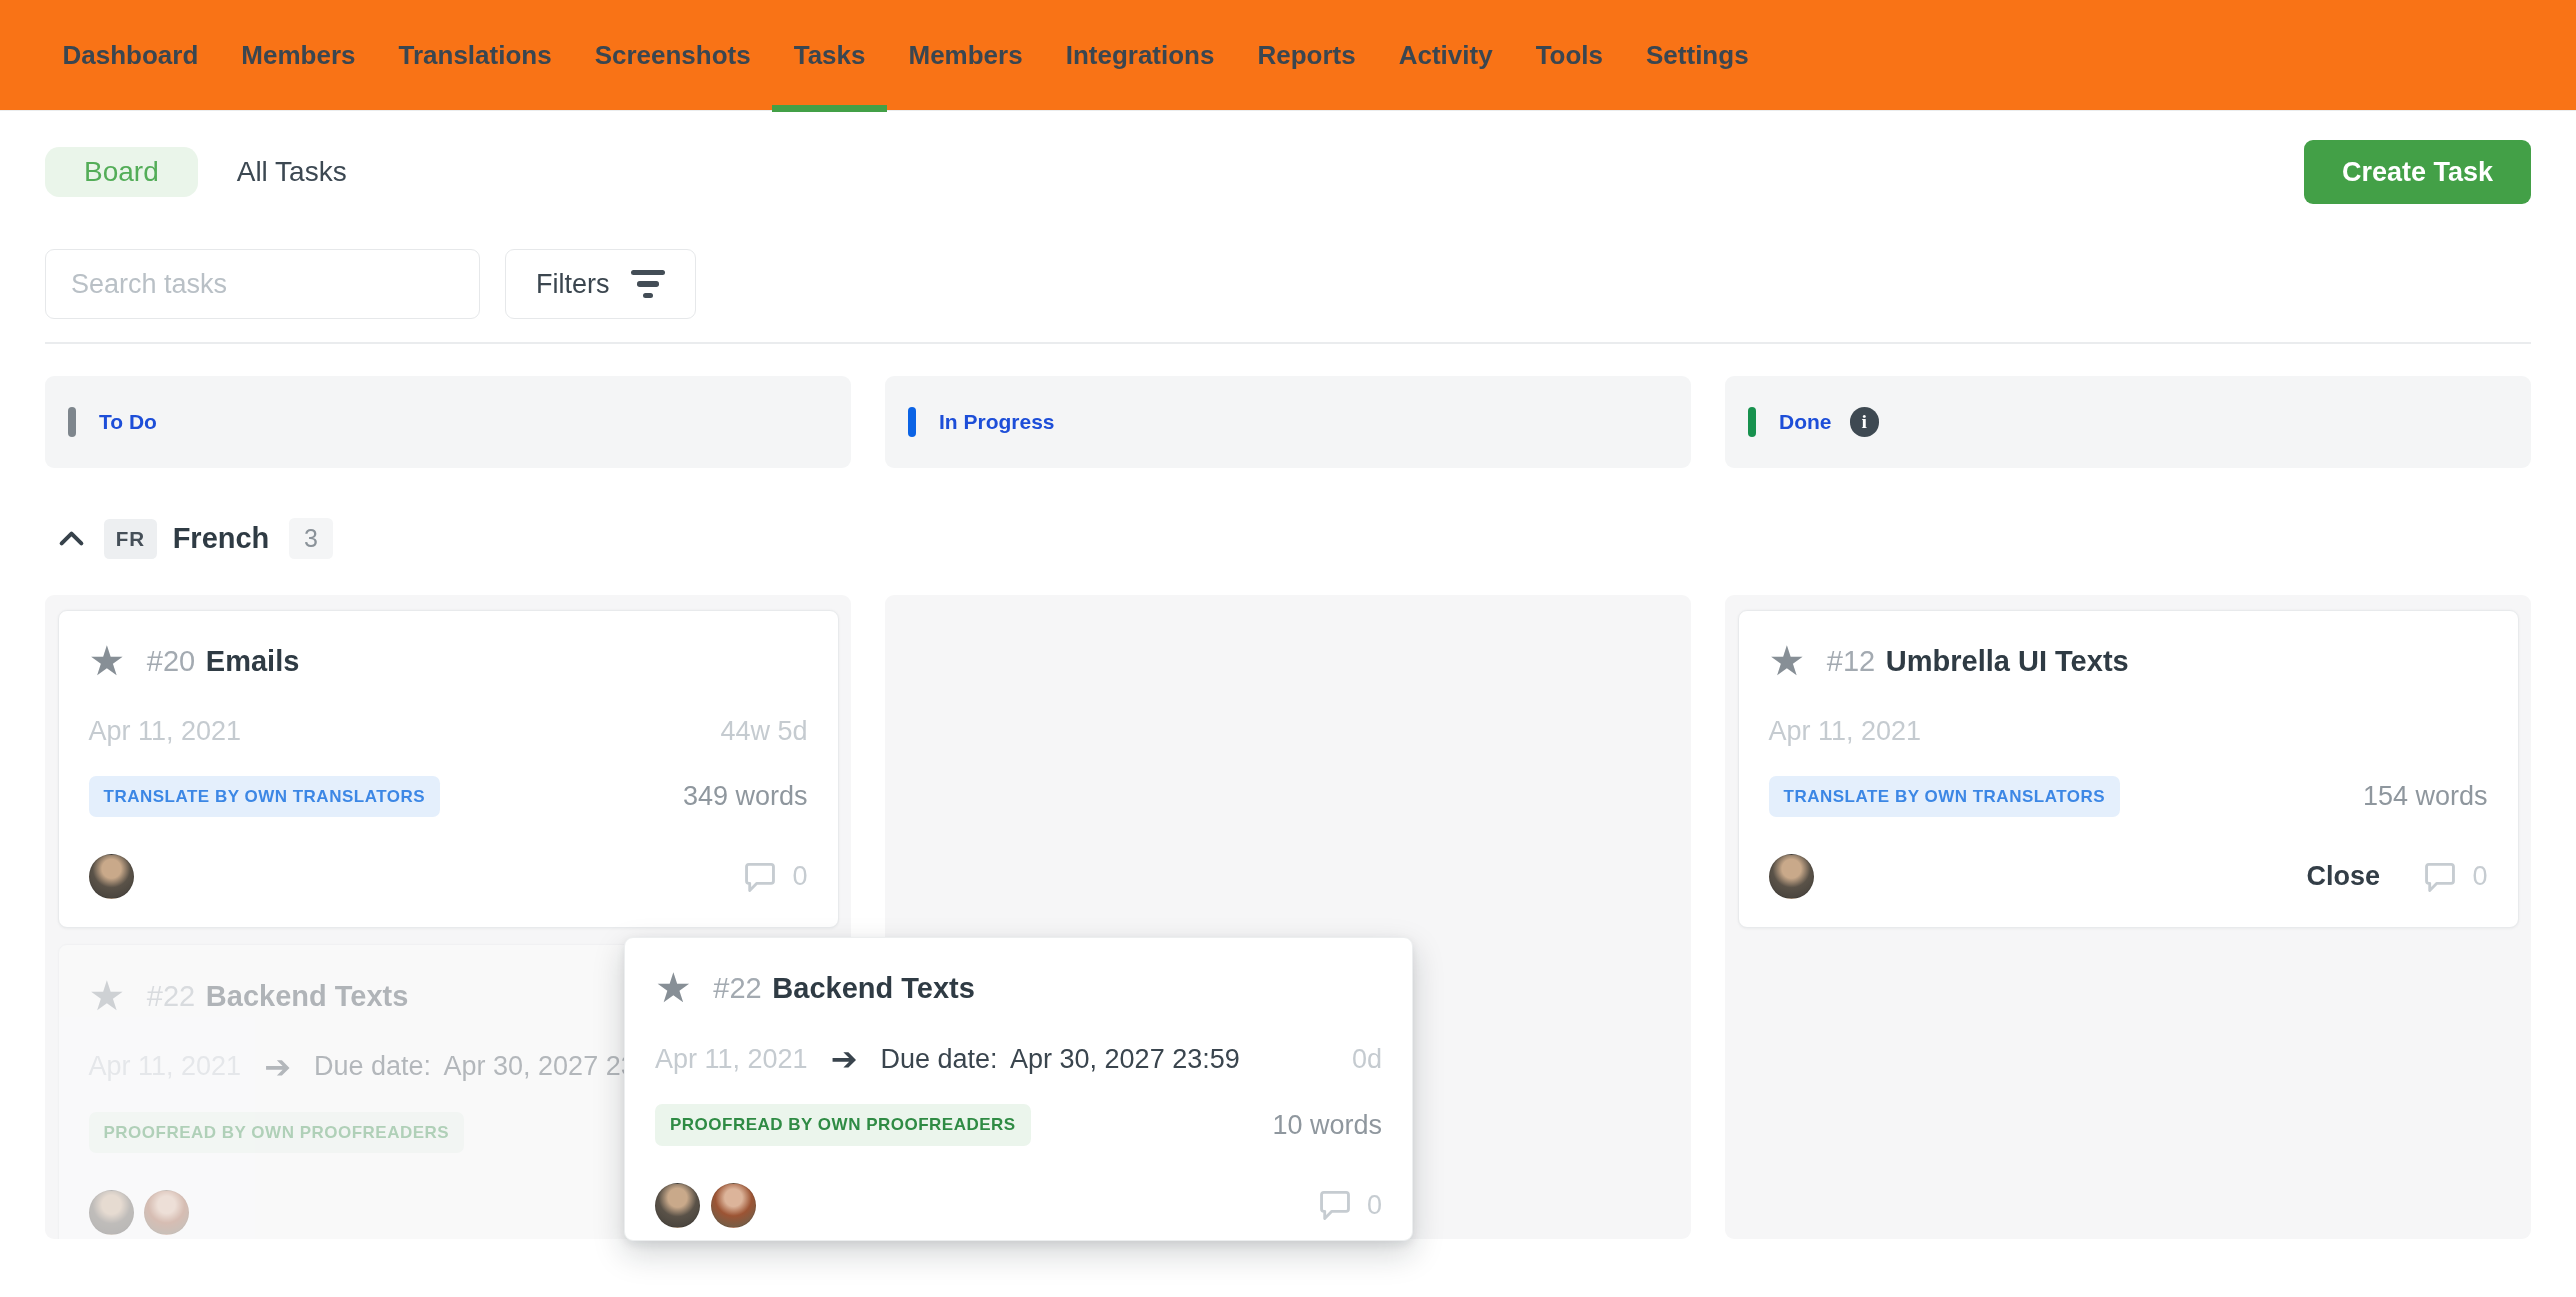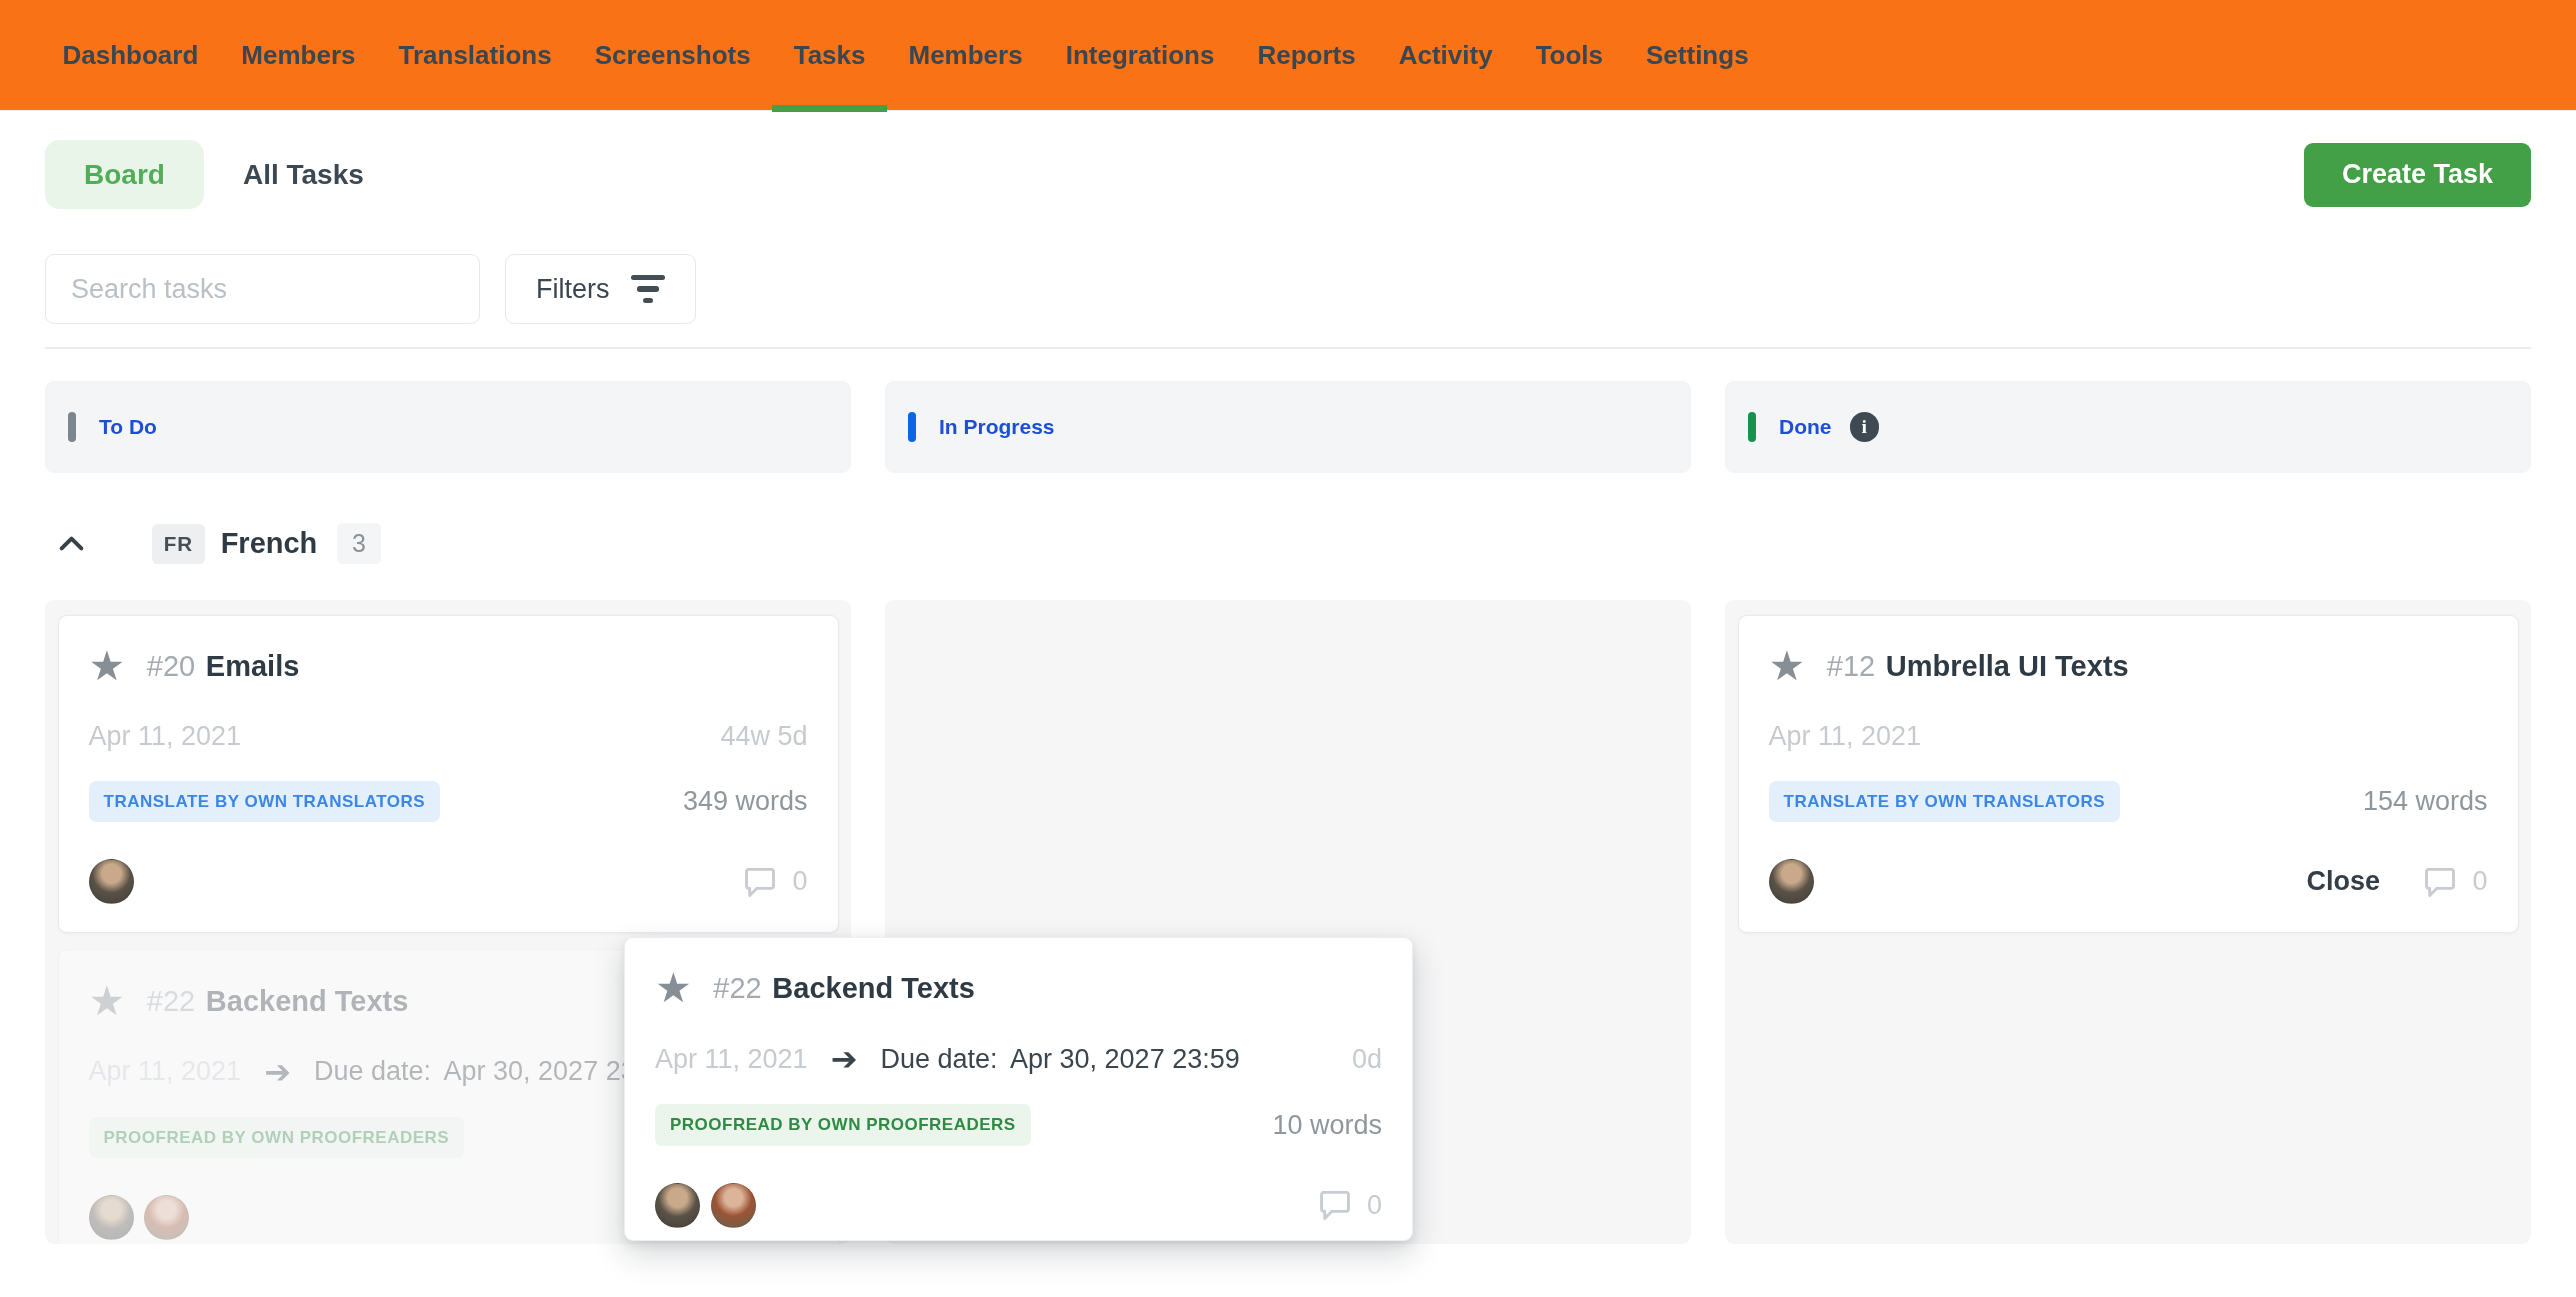--- a/index.html
+++ b/index.html
@@ -26,23 +26,23 @@
   }
   .nav-item.active::after {
     content: ""; position: absolute; left: 0; right: 0; bottom: -1.8px;
     height: 7.2px; background: #43a047;
   }
   
   .page { padding: 0 45px; position: relative; }
   .view-row { display: flex; align-items: center; justify-content: space-between; margin-top: 29px; }
   .tabs { display: flex; align-items: center; }
   .tab {
-    height: 69px; display: flex; align-items: center;
+    height: 50px; display: flex; align-items: center;
     padding: 0 39px; border-radius: 14.3px;
-    font-size: 28px; font-weight: 700; color: #3c4852; cursor: pointer;
+    font-size: 28px; font-weight: 400; color: #3c4852; cursor: pointer;
   }
   .tab.active { background: #eaf5ea; color: #53ad58; }
   .btn-create {
     height: 64px; padding: 0 38px;
     background: #43a047; color: #fff;
     font-size: 27px; font-weight: 600;
     border: none; border-radius: 9px; cursor: pointer;
     font-family: "Liberation Sans", sans-serif;
   }
   .search-row { display: flex; align-items: center; gap: 25px; margin-top: 45px; }
@@ -83,21 +83,21 @@
     background: #3e4952; color: #fff;
     display: flex; align-items: center; justify-content: center;
     font-size: 19.7px; font-weight: 700; margin-left: 18px;
     font-family: "Liberation Serif", serif; cursor: pointer;
   }
   
   .group-row { display: flex; align-items: center; margin-top: 50px; padding-left: 12.5px; }
   .chevron-btn { display: flex; align-items: center; cursor: pointer; margin-right: 19.7px; }
   .lang-badge {
     background: #edeff1; border-radius: 5.4px; padding: 8px 11.6px;
-    font-size: 20.6px; font-weight: 700; letter-spacing: 0.9px; color: #454f58; margin-left: 48px;
+    font-size: 20.6px; font-weight: 700; letter-spacing: 0.9px; color: #454f58;
   }
   .lang-name { font-size: 29px; font-weight: 600; color: #2f3b44; margin-left: 16px; }
   .count-badge {
     background: #f4f5f6; border-radius: 5.4px; padding: 6.3px 15px;
     font-size: 25px; color: #8a9299; margin-left: 19.7px;
   }
   
   .lanes { margin-top: 36px; height: 644px; }
   .lane { background: #f6f6f7; border-radius: 9px; padding: 14.3px 12.5px; overflow: hidden; }
   .card {

